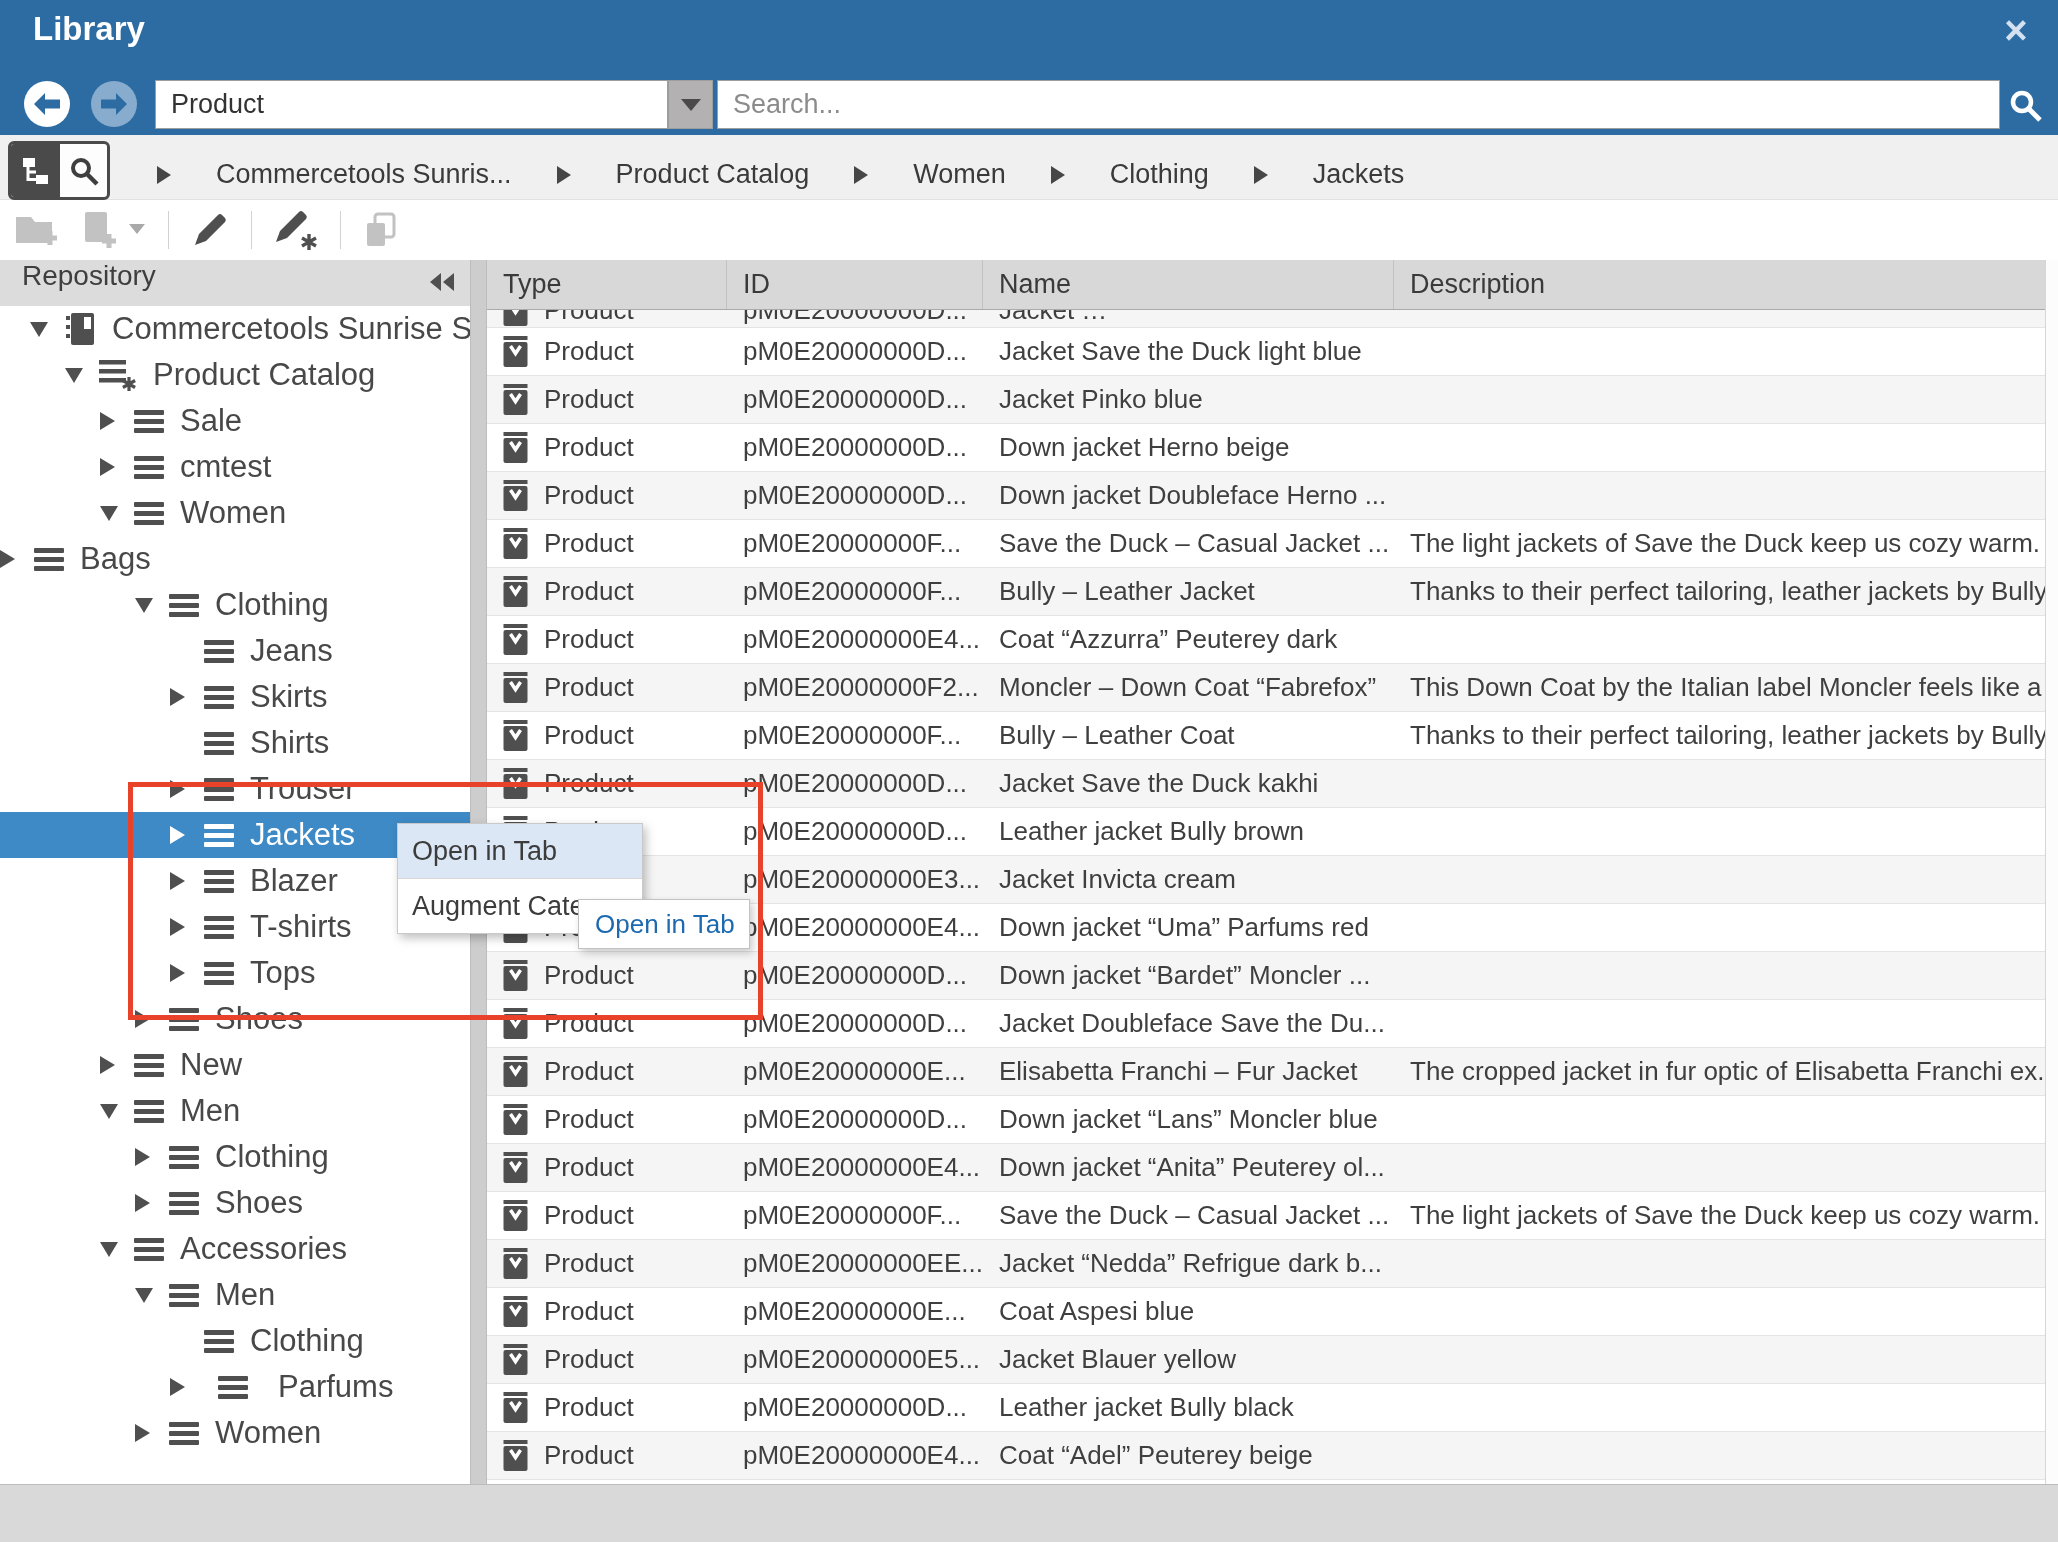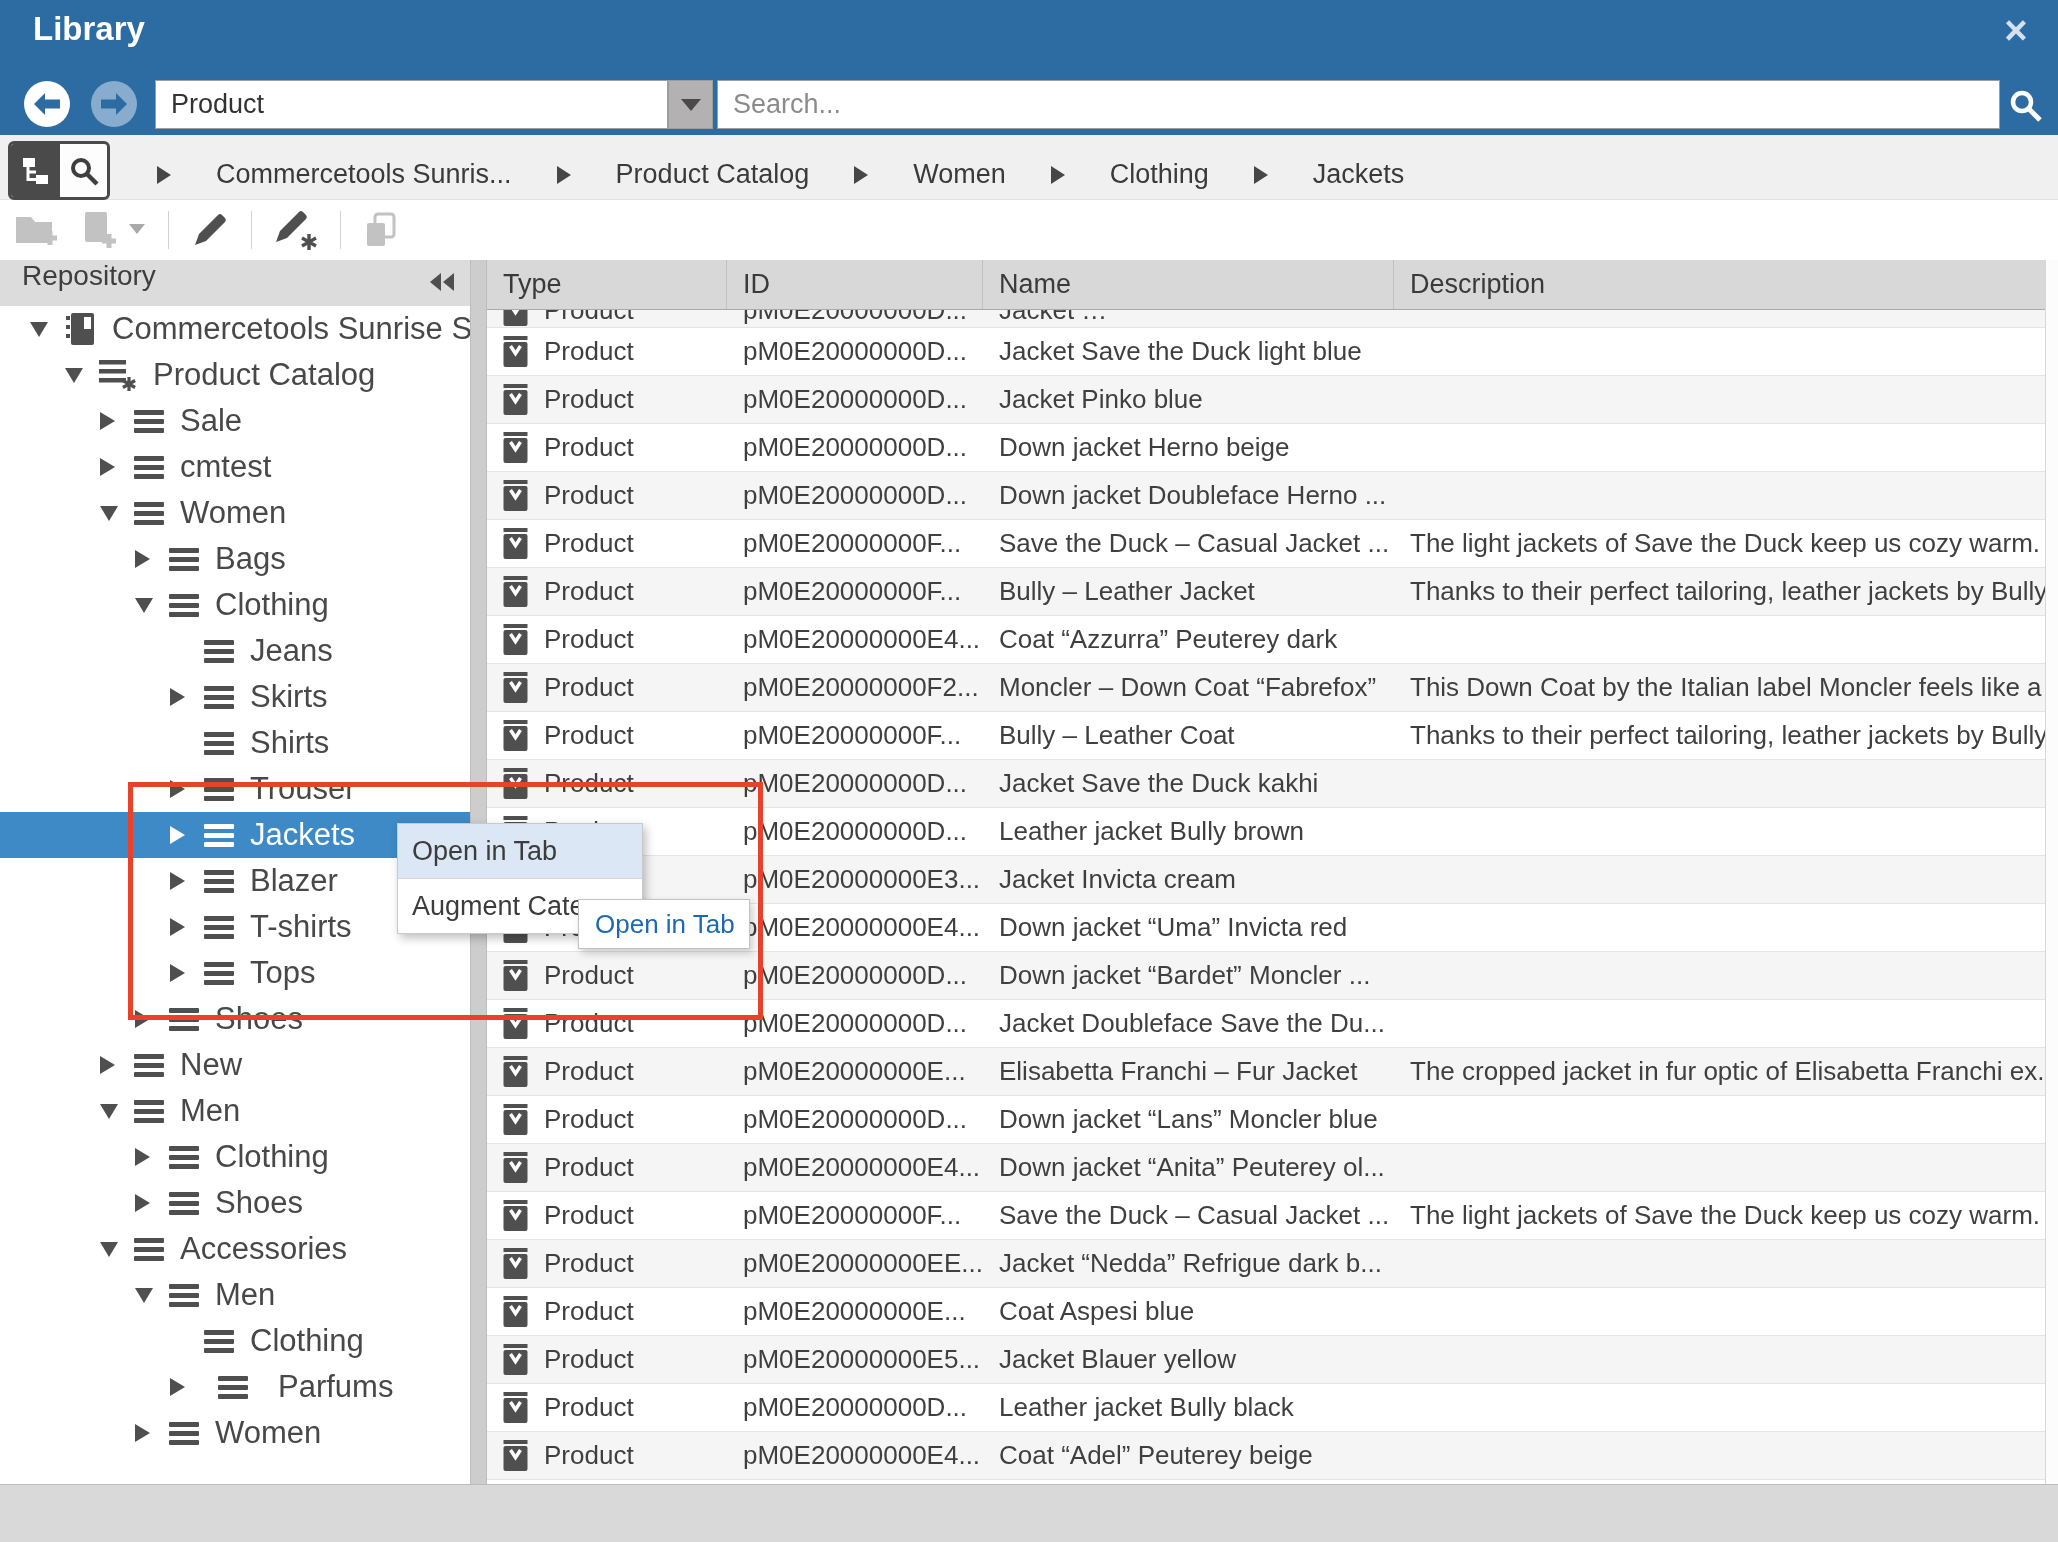--- a/index.html
+++ b/index.html
@@ -310,21 +310,21 @@
         </span>
         <span class="node-icon">
           <svg width="30" height="23" viewBox="0 0 30 23">
             <rect y="0" width="30" height="5" rx="1" fill="currentColor"></rect>
             <rect y="9" width="30" height="5" rx="1" fill="currentColor"></rect>
             <rect y="18" width="30" height="5" rx="1" fill="currentColor"></rect>
           </svg>
         </span>
         <span class="tree-label">Women</span>
       </div>
-      <div class="tree-row" style="padding-left: 135px;">
+      <div class="tree-row" style="">
         <span class="exp">
           <span class="tri-right"></span>
         </span>
         <span class="node-icon">
           <svg width="30" height="23" viewBox="0 0 30 23">
             <rect y="0" width="30" height="5" rx="1" fill="currentColor"></rect>
             <rect y="9" width="30" height="5" rx="1" fill="currentColor"></rect>
             <rect y="18" width="30" height="5" rx="1" fill="currentColor"></rect>
           </svg>
         </span>
@@ -781,21 +781,21 @@
           <span class="type-glyph">
             <svg width="25" height="31" viewBox="0 0 25 31">
               <rect x="0.5" y="0" width="24" height="4" fill="currentColor"></rect>
               <rect x="0.5" y="6" width="24" height="25" rx="2" fill="currentColor"></rect>
               <path d="M7.5 10 L12.5 17.5 L17.5 10" fill="none" stroke="#fff" stroke-width="3.5"></path>
             </svg>
           </span>
           <span>Product</span>
         </div>
         <div class="cell c1">pM0E20000000E4...</div>
-        <div class="cell c2">Down jacket “Uma” Invicta red</div>
+        <div class="cell c2">Down jacket “Uma” Parfums red</div>
         <div class="cell c3"></div>
       </div>
       <div class="tr">
         <div class="cell type c0">
           <span class="type-glyph">
             <svg width="25" height="31" viewBox="0 0 25 31">
               <rect x="0.5" y="0" width="24" height="4" fill="currentColor"></rect>
               <rect x="0.5" y="6" width="24" height="25" rx="2" fill="currentColor"></rect>
               <path d="M7.5 10 L12.5 17.5 L17.5 10" fill="none" stroke="#fff" stroke-width="3.5"></path>
             </svg>

